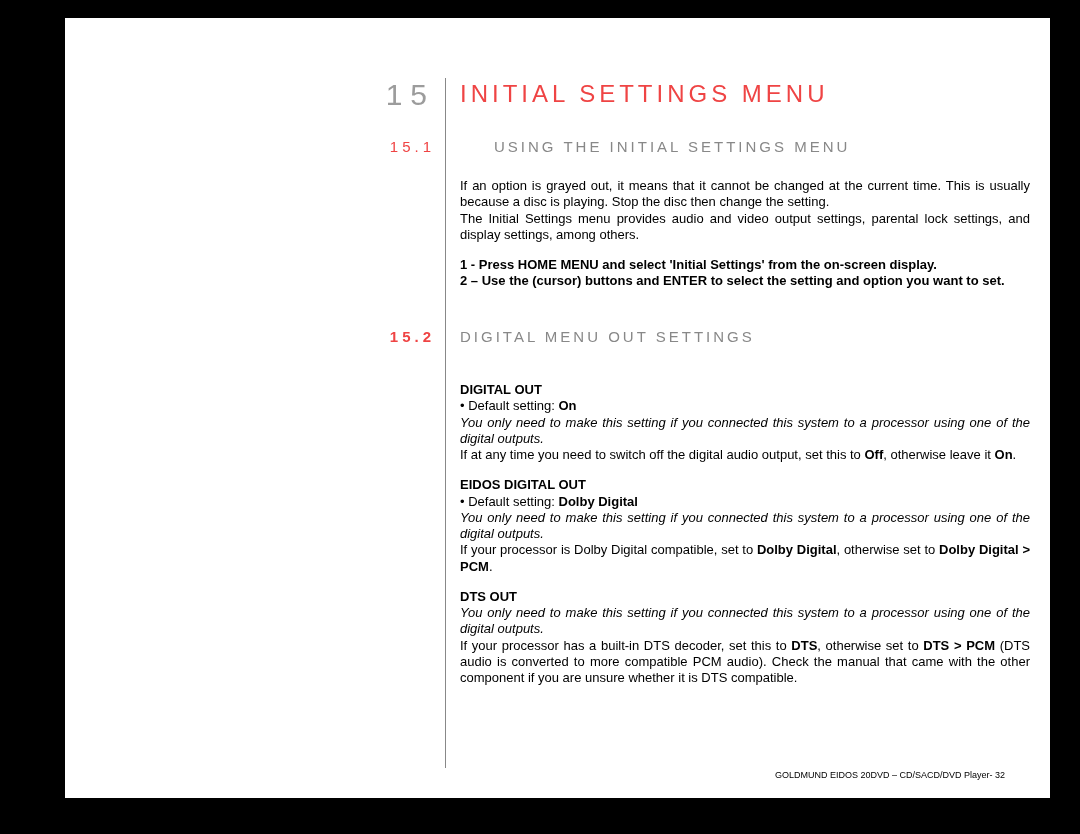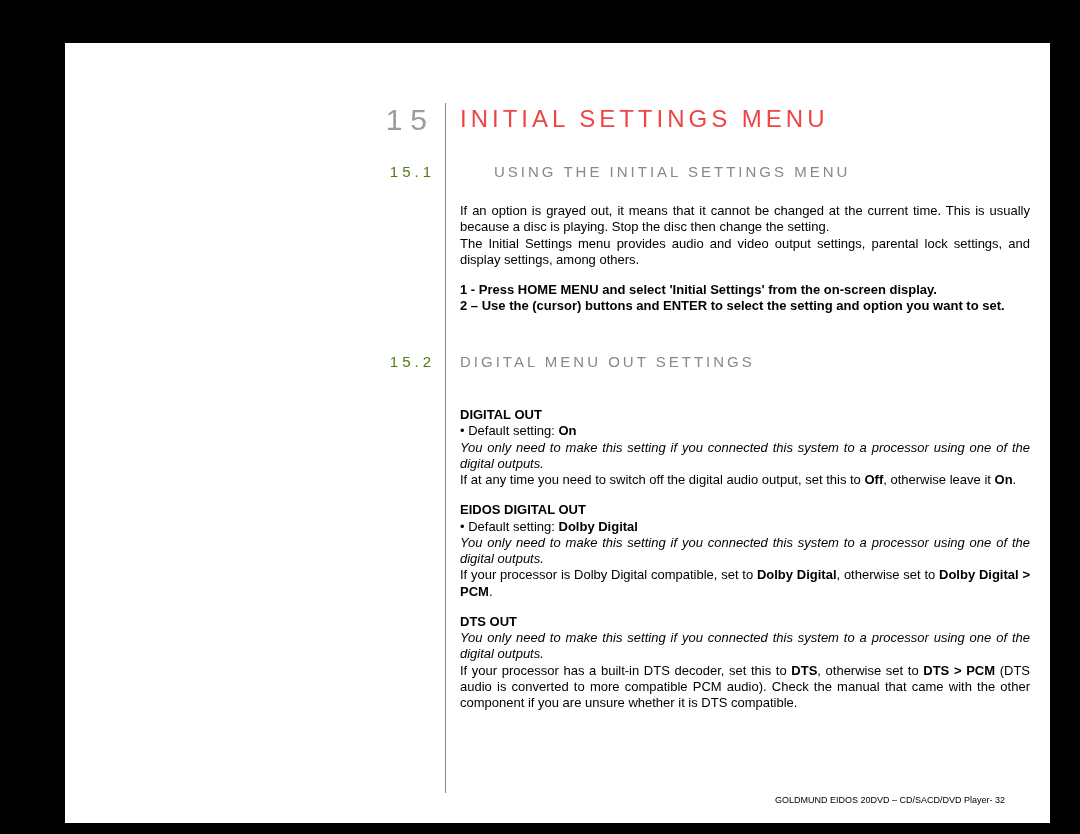--- a/index.html
+++ b/index.html
@@ -7,42 +7,42 @@
     padding: 0;
     background: #000;
     width: 1080px;
     height: 834px;
     font-family: Arial, Helvetica, sans-serif;
     color: #000;
   }
   .page {
     position: absolute;
     left: 65px;
-    top: 43px;
+    top: 18px;
     width: 985px;
     height: 780px;
     background: #fff;
   }
   .left-col {
     position: absolute;
     left: 0;
     width: 370px;
     text-align: right;
   }
   .chapter-num {
     font-size: 30px;
     letter-spacing: 8px;
     font-weight: 400;
     color: #9c9c9c;
     font-family: "Arial Narrow", Arial, sans-serif;
   }
   .section-num {
     font-size: 15px;
     letter-spacing: 4px;
-    color: #4d7c0f;
+    color: #ef4444;
     font-family: "Arial Narrow", Arial, sans-serif;
   }
   .vline {
     position: absolute;
     left: 380px;
     top: 60px;
     width: 0;
     height: 690px;
     border-left: 1px solid #888;
   }
@@ -103,21 +103,21 @@
   </div>
 
   <div class="right-col body" style="top:160px;">
     <div>If an option is grayed out, it means that it cannot be changed at the current time. This is usually because a disc is playing. Stop the disc then change the setting.</div>
     <div>The Initial Settings menu provides audio and video output settings, parental lock settings, and display settings, among others.</div>
     <div style="height:14px;"></div>
     <div class="bold">1 - Press HOME MENU and select 'Initial Settings' from the on-screen display.</div>
     <div class="bold">2 – Use the (cursor) buttons and ENTER to select the setting and option you want to set.</div>
   </div>
 
-  <div class="left-col" style="top:310px;">
+  <div class="left-col" style="top:310px;font-weight:bold;">
     <span class="section-num">15.2</span>
   </div>
   <div class="right-col" style="top:310px;">
     <span class="section-title">DIGITAL MENU OUT SETTINGS</span>
   </div>
 
   <div class="right-col body" style="top:350px;">
 
     <div class="heading">DIGITAL OUT</div>
     <div>

